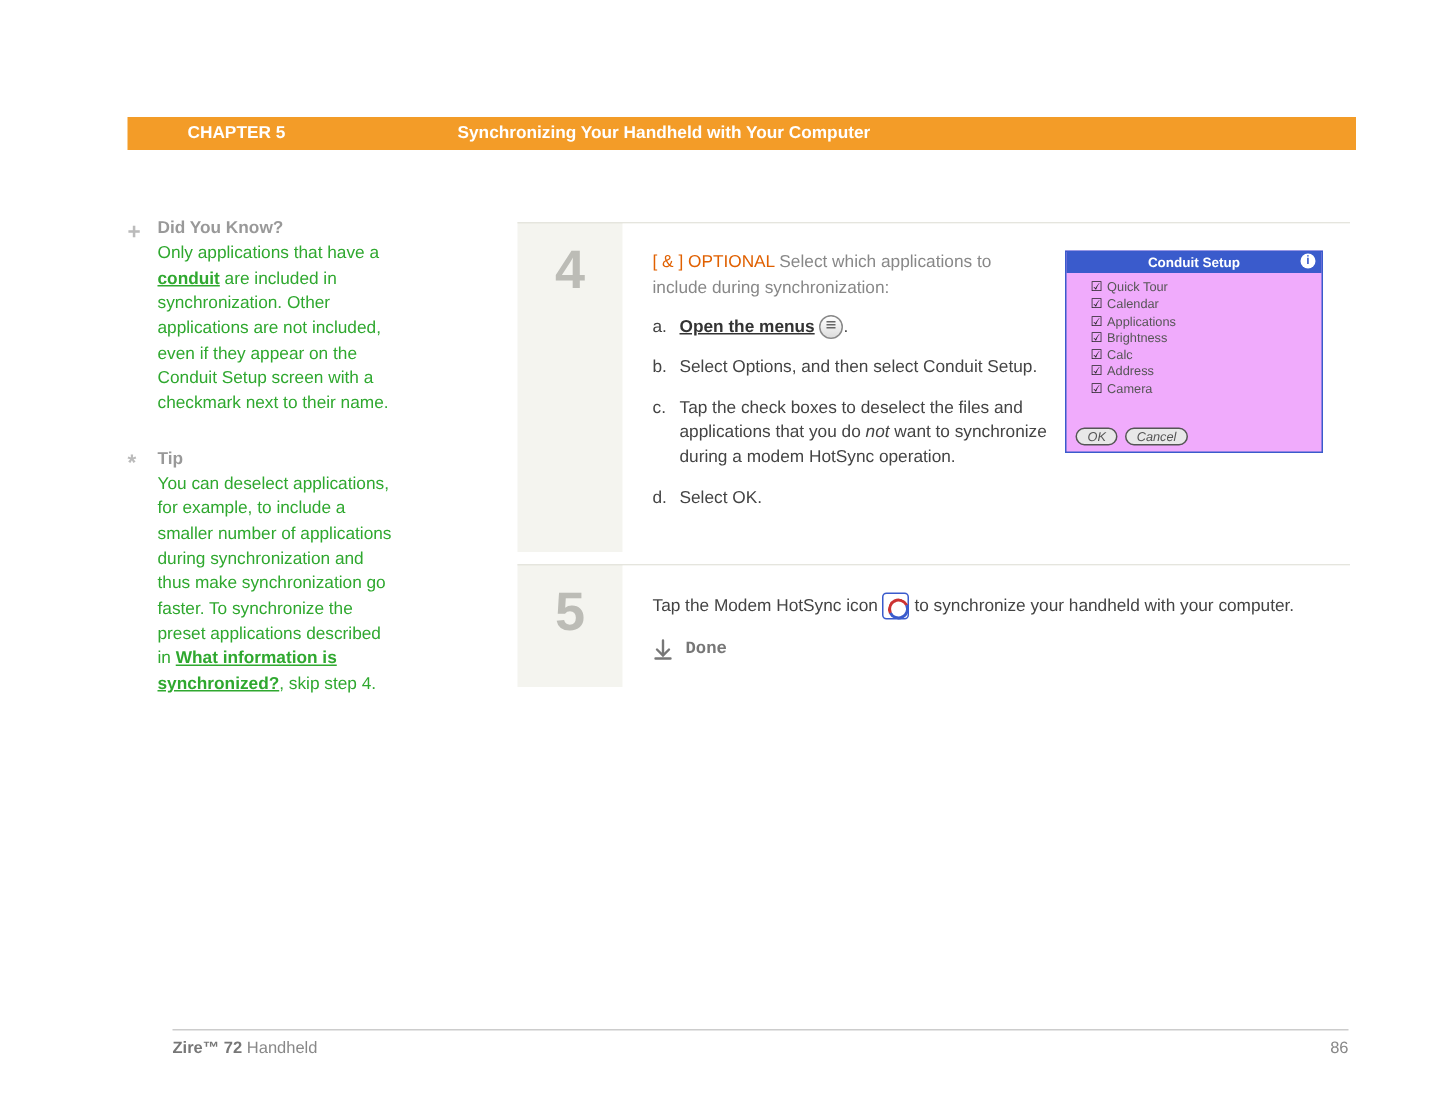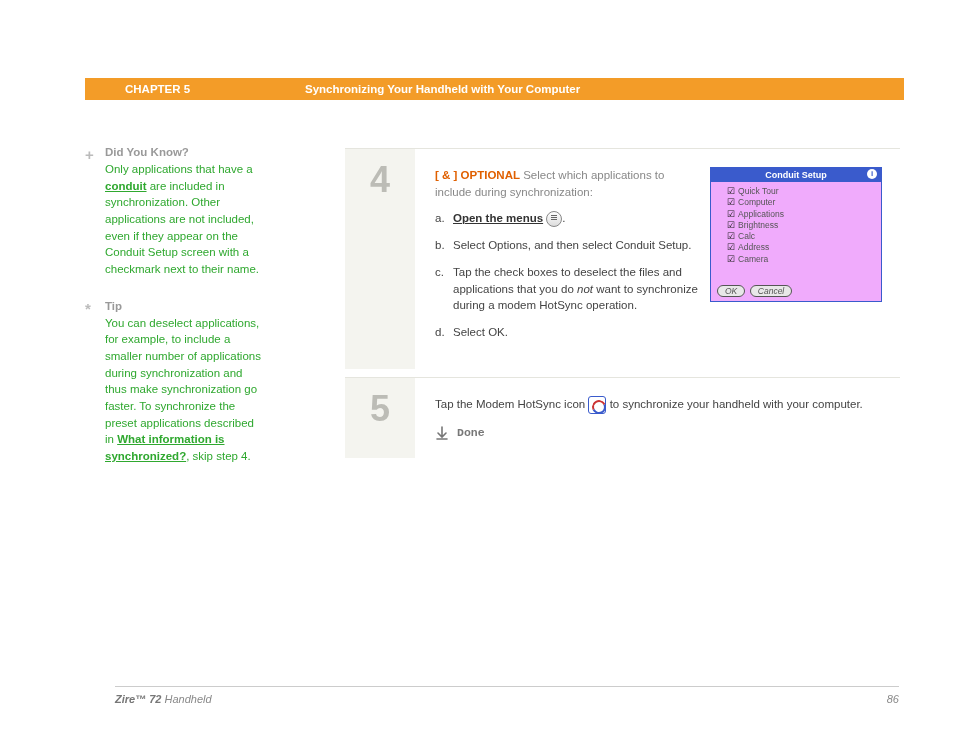--- a/index.html
+++ b/index.html
@@ -77,21 +77,21 @@
     font-family: Arial, sans-serif;
   }
   .step-content {
     background: #fff;
     flex: 1;
     padding: 18px 18px 18px 20px;
     display: flex;
     gap: 10px;
   }
   .step-text-col { flex: 1; line-height: 1.45; color: #444; }
-  .opt-tag { color: #e06000; font-weight: bold; }
+  .opt-tag { color: #e06000; font-weight: normal; }
   .sublist { margin-top: 10px; }
   .subitem { margin-bottom: 10px; display: flex; }
   .sub-letter { width: 18px; flex-shrink: 0; }
   .sub-body { flex: 1; }
   .link-u { text-decoration: underline; font-weight: bold; color: #333; }
   .menu-icon {
     display: inline-block;
     width: 16px; height: 16px;
     border: 1px solid #888;
     border-radius: 50%;
@@ -156,21 +156,20 @@
   .footer {
     position:absolute;
     left:115px; right:55px;
     top: 686px;
     border-top: 1px solid #ccc;
     padding-top: 6px;
     display:flex;
     justify-content:space-between;
     color:#888;
     font-size:11px;
-    font-style:italic;
   }
   .footer b { color:#777; }
 </style>
 </head>
 <body>
 
 <div class="header-bar">
   <div class="header-chapter">CHAPTER 5</div>
   <div class="header-title">Synchronizing Your Handheld with Your Computer</div>
 </div>
@@ -228,21 +227,21 @@
       </div>
       <div class="palm-shot">
         <div class="palm-box">
           <div class="palm-title">
             <span>Conduit Setup</span>
             <span class="palm-info">i</span>
           </div>
           <div class="palm-body">
             <div class="palm-check">
               <div class="checkrow">Quick Tour</div>
-              <div class="checkrow">Computer</div>
+              <div class="checkrow">Calendar</div>
               <div class="checkrow">Applications</div>
               <div class="checkrow">Brightness</div>
               <div class="checkrow">Calc</div>
               <div class="checkrow">Address</div>
               <div class="checkrow">Camera</div>
             </div>
           </div>
           <div class="palm-btns">
             <span class="palm-btn">OK</span>
             <span class="palm-btn">Cancel</span>

